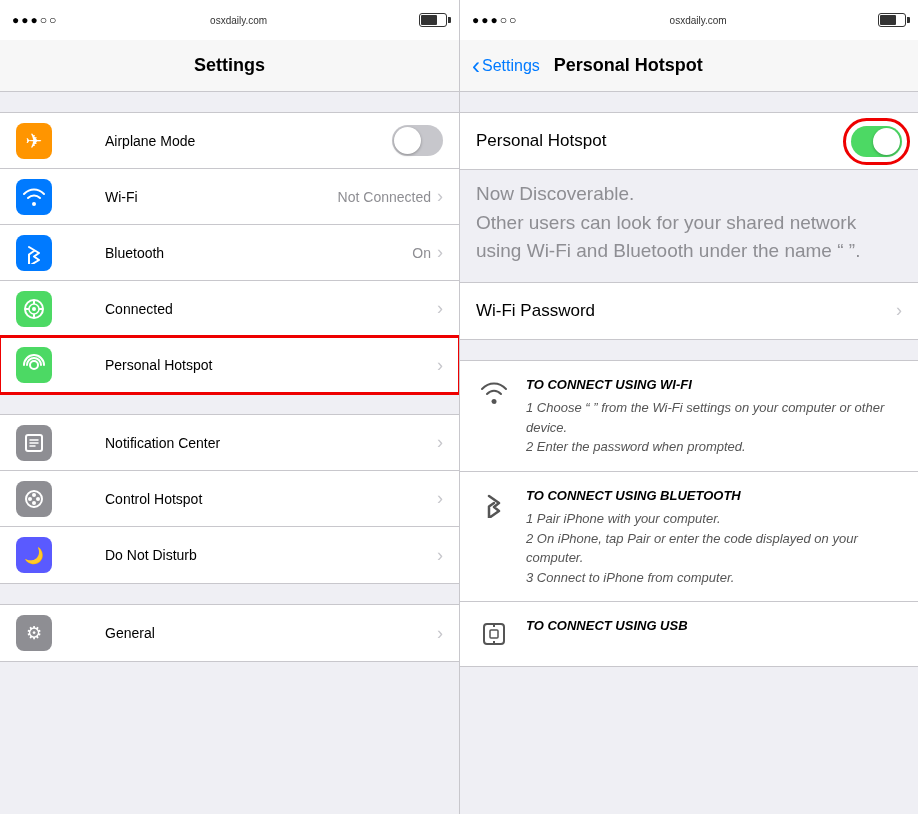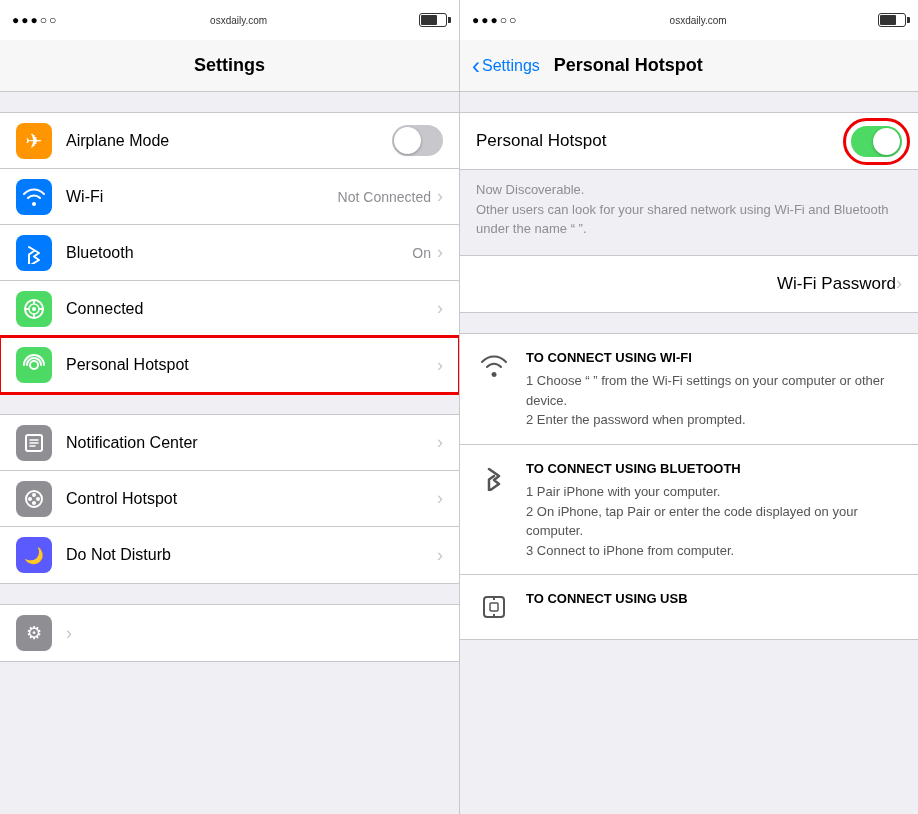--- a/index.html
+++ b/index.html
@@ -110,22 +110,23 @@
       display: flex;
       align-items: center;
       justify-content: center;
       margin-right: 14px;
       flex-shrink: 0;
       font-size: 20px;
       color: #fff;
     }
     .row-label {
       flex: 1;
-      font-size: 16px;
-      color: #000;
+      font-size: 14px;
+      color: #000;
+      margin-left: 39px;
     }
     .row-value {
       font-size: 14px;
       color: #8e8e93;
       margin-right: 6px;
     }
     .chevron {
       color: #c7c7cc;
       font-size: 18px;
     }
@@ -222,38 +223,37 @@
       border-radius: 50%;
       background: #fff;
       position: absolute;
       top: 2px;
       right: 2px;
       box-shadow: 0 1px 3px rgba(0,0,0,0.3);
     }
 
     .discoverable-text {
       padding: 10px 16px 16px;
-      font-size: 13px;
+      font-size: 19px;
       color: #8e8e93;
       background: #efeff4;
       line-height: 1.5;
     }
 
     
     .wifi-pw-section {
       background: #fff;
       border-top: 1px solid #c8c7cc;
       border-bottom: 1px solid #c8c7cc;
     }
     .wifi-pw-row {
       display: flex;
       align-items: center;
       padding: 0 16px;
       height: 56px;
-      text-align: right;
     }
     .wifi-pw-label {
       flex: 1;
       font-size: 17px;
       color: #000;
     }
 
     
     .instructions-section {
       background: #fff;
@@ -418,20 +418,21 @@
       <span class="chevron">›</span>
     </div>
 
   </div>
 
   <div class="gap-section"></div>
 
   <div class="settings-group">
     <div class="settings-row">
       <div class="row-icon" style="background:#8e8e93; font-size:18px;">⚙</div>
+      <span class="row-label">General</span>
       <span class="chevron">›</span>
     </div>
   </div>
 </div>
 
 <div class="right-panel">
 
   <div class="status-bar">
     <span class="dots">●●●○○</span>
     <span class="url">osxdaily.com</span>
@@ -462,21 +463,21 @@
     <div>Other users can look for your shared network using Wi-Fi and Bluetooth under the name “                  ”.</div>
   </div>
 
   <div class="wifi-pw-section">
     <div class="wifi-pw-row">
       <span class="wifi-pw-label">Wi-Fi Password</span>
       <span class="chevron">›</span>
     </div>
   </div>
 
-  <div class="instructions-section" style="margin-top:20px;">
+  <div class="instructions-section" style="margin-top:20px;font-style:italic;">
 
     <div class="instruction-row">
       <div class="instruction-icon">
         <svg width="28" height="24" viewBox="0 0 28 24" fill="none">
           <path d="M14 18a2.5 2.5 0 1 1 0 5 2.5 2.5 0 0 1 0-5z" fill="#555"></path>
           <path d="M7 13c1.9-2 4.5-3.3 7-3.3s5.1 1.3 7 3.3" stroke="#555" stroke-width="2" fill="none" stroke-linecap="round"></path>
           <path d="M2 8C5.2 4.6 9.4 2.5 14 2.5s8.8 2.1 12 5.5" stroke="#555" stroke-width="2" fill="none" stroke-linecap="round"></path>
         </svg>
       </div>
       <div class="instruction-text">

